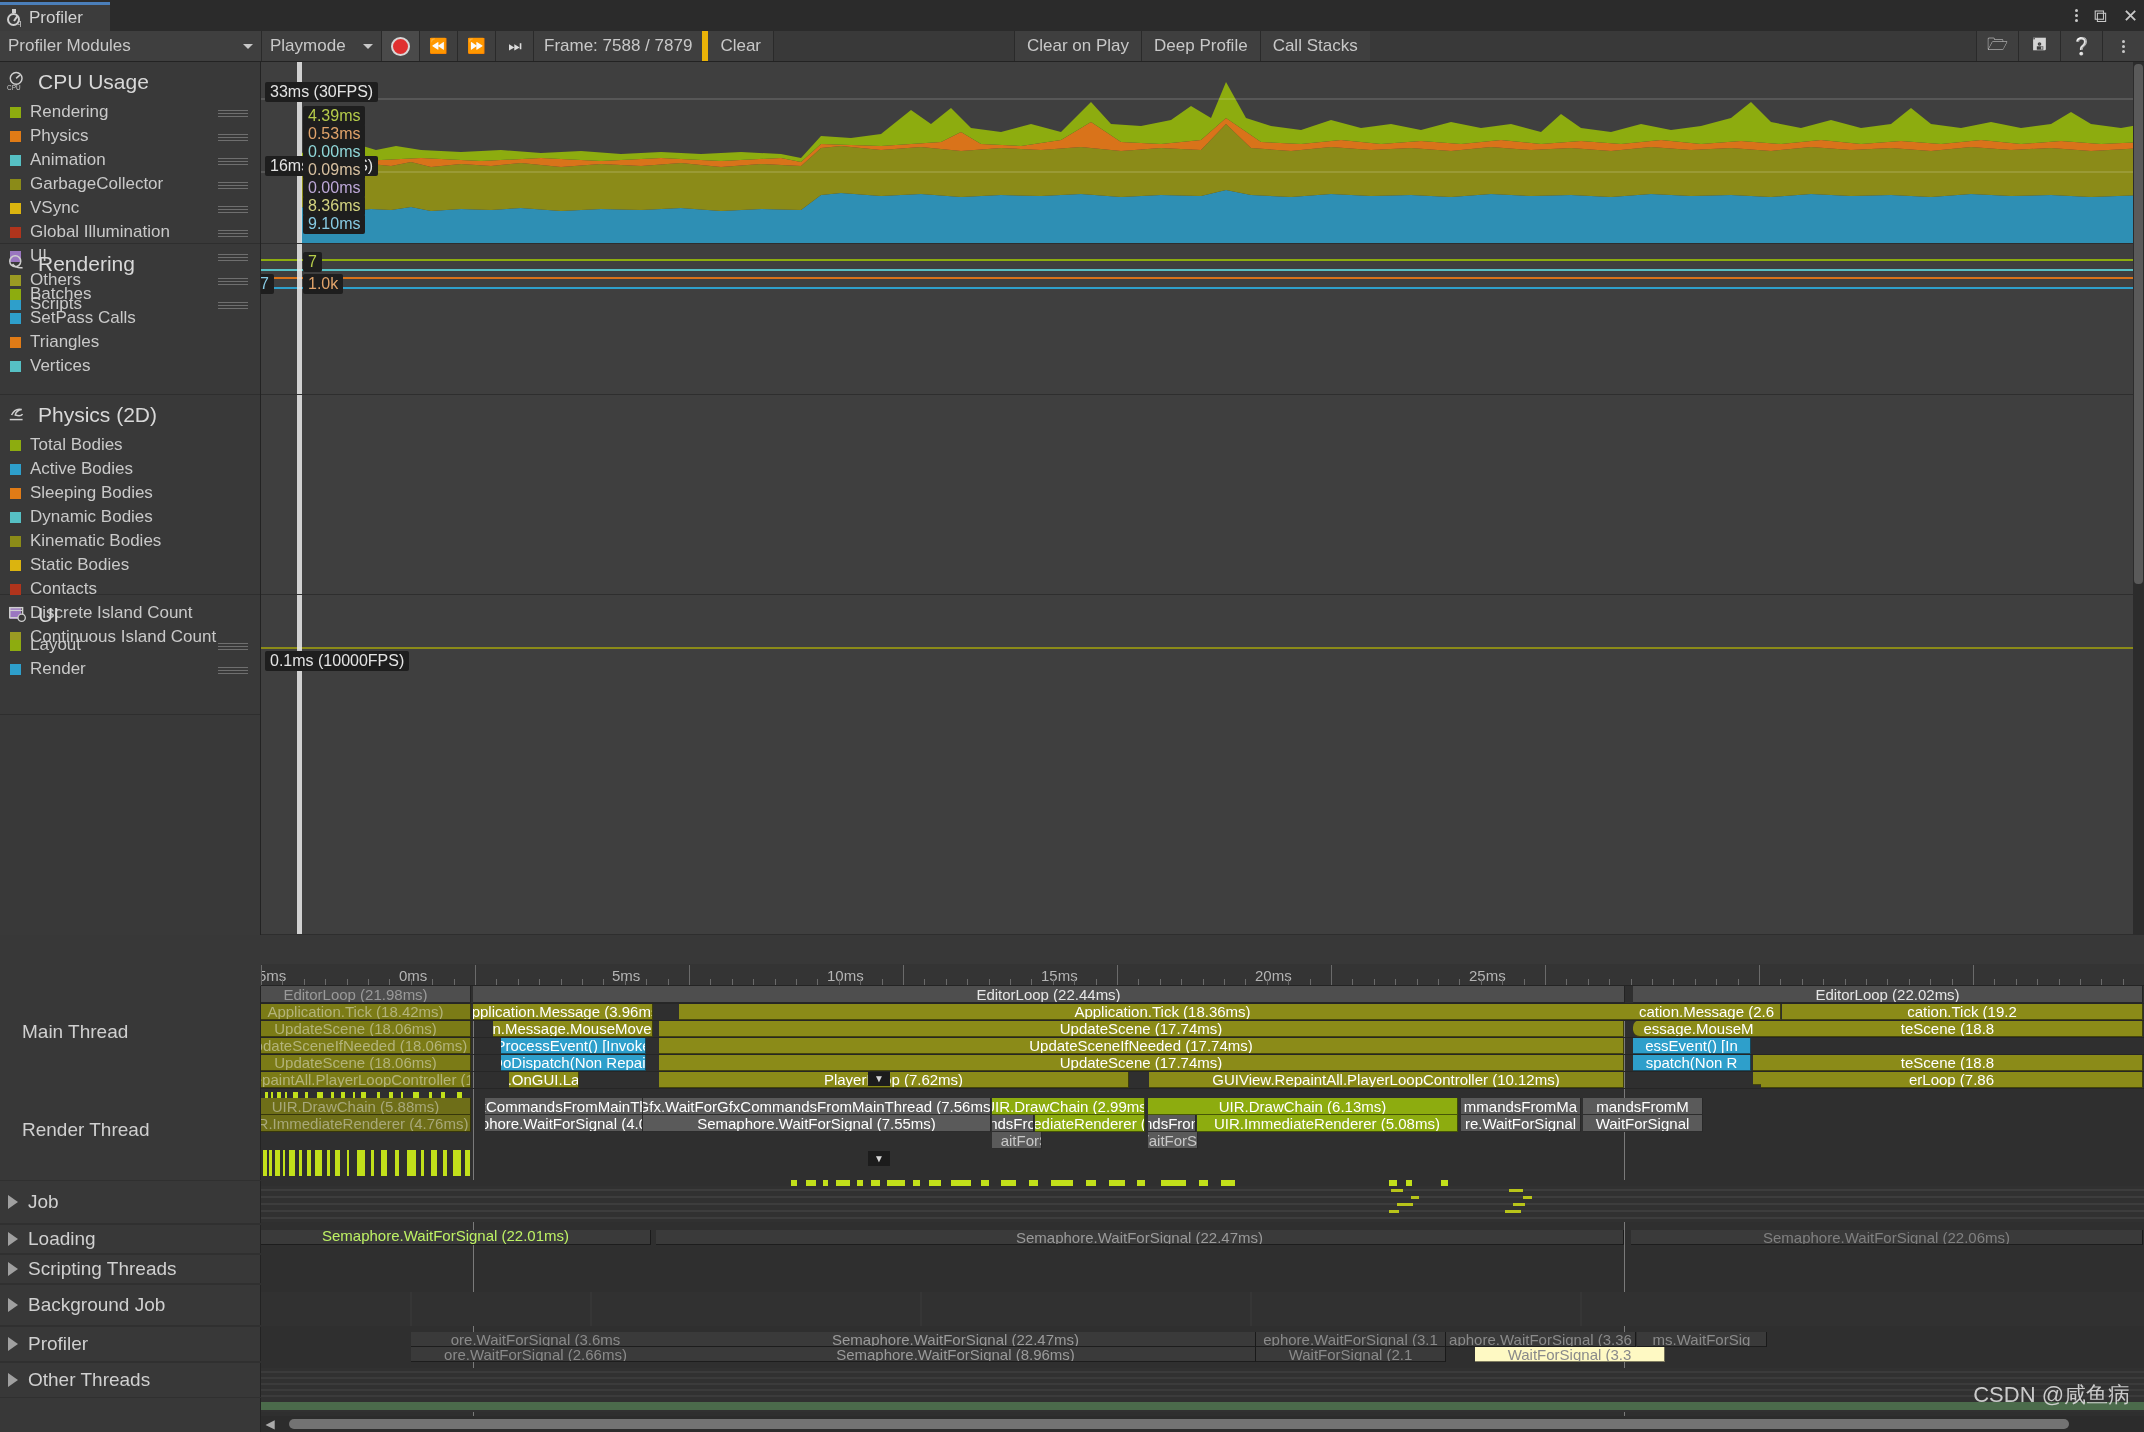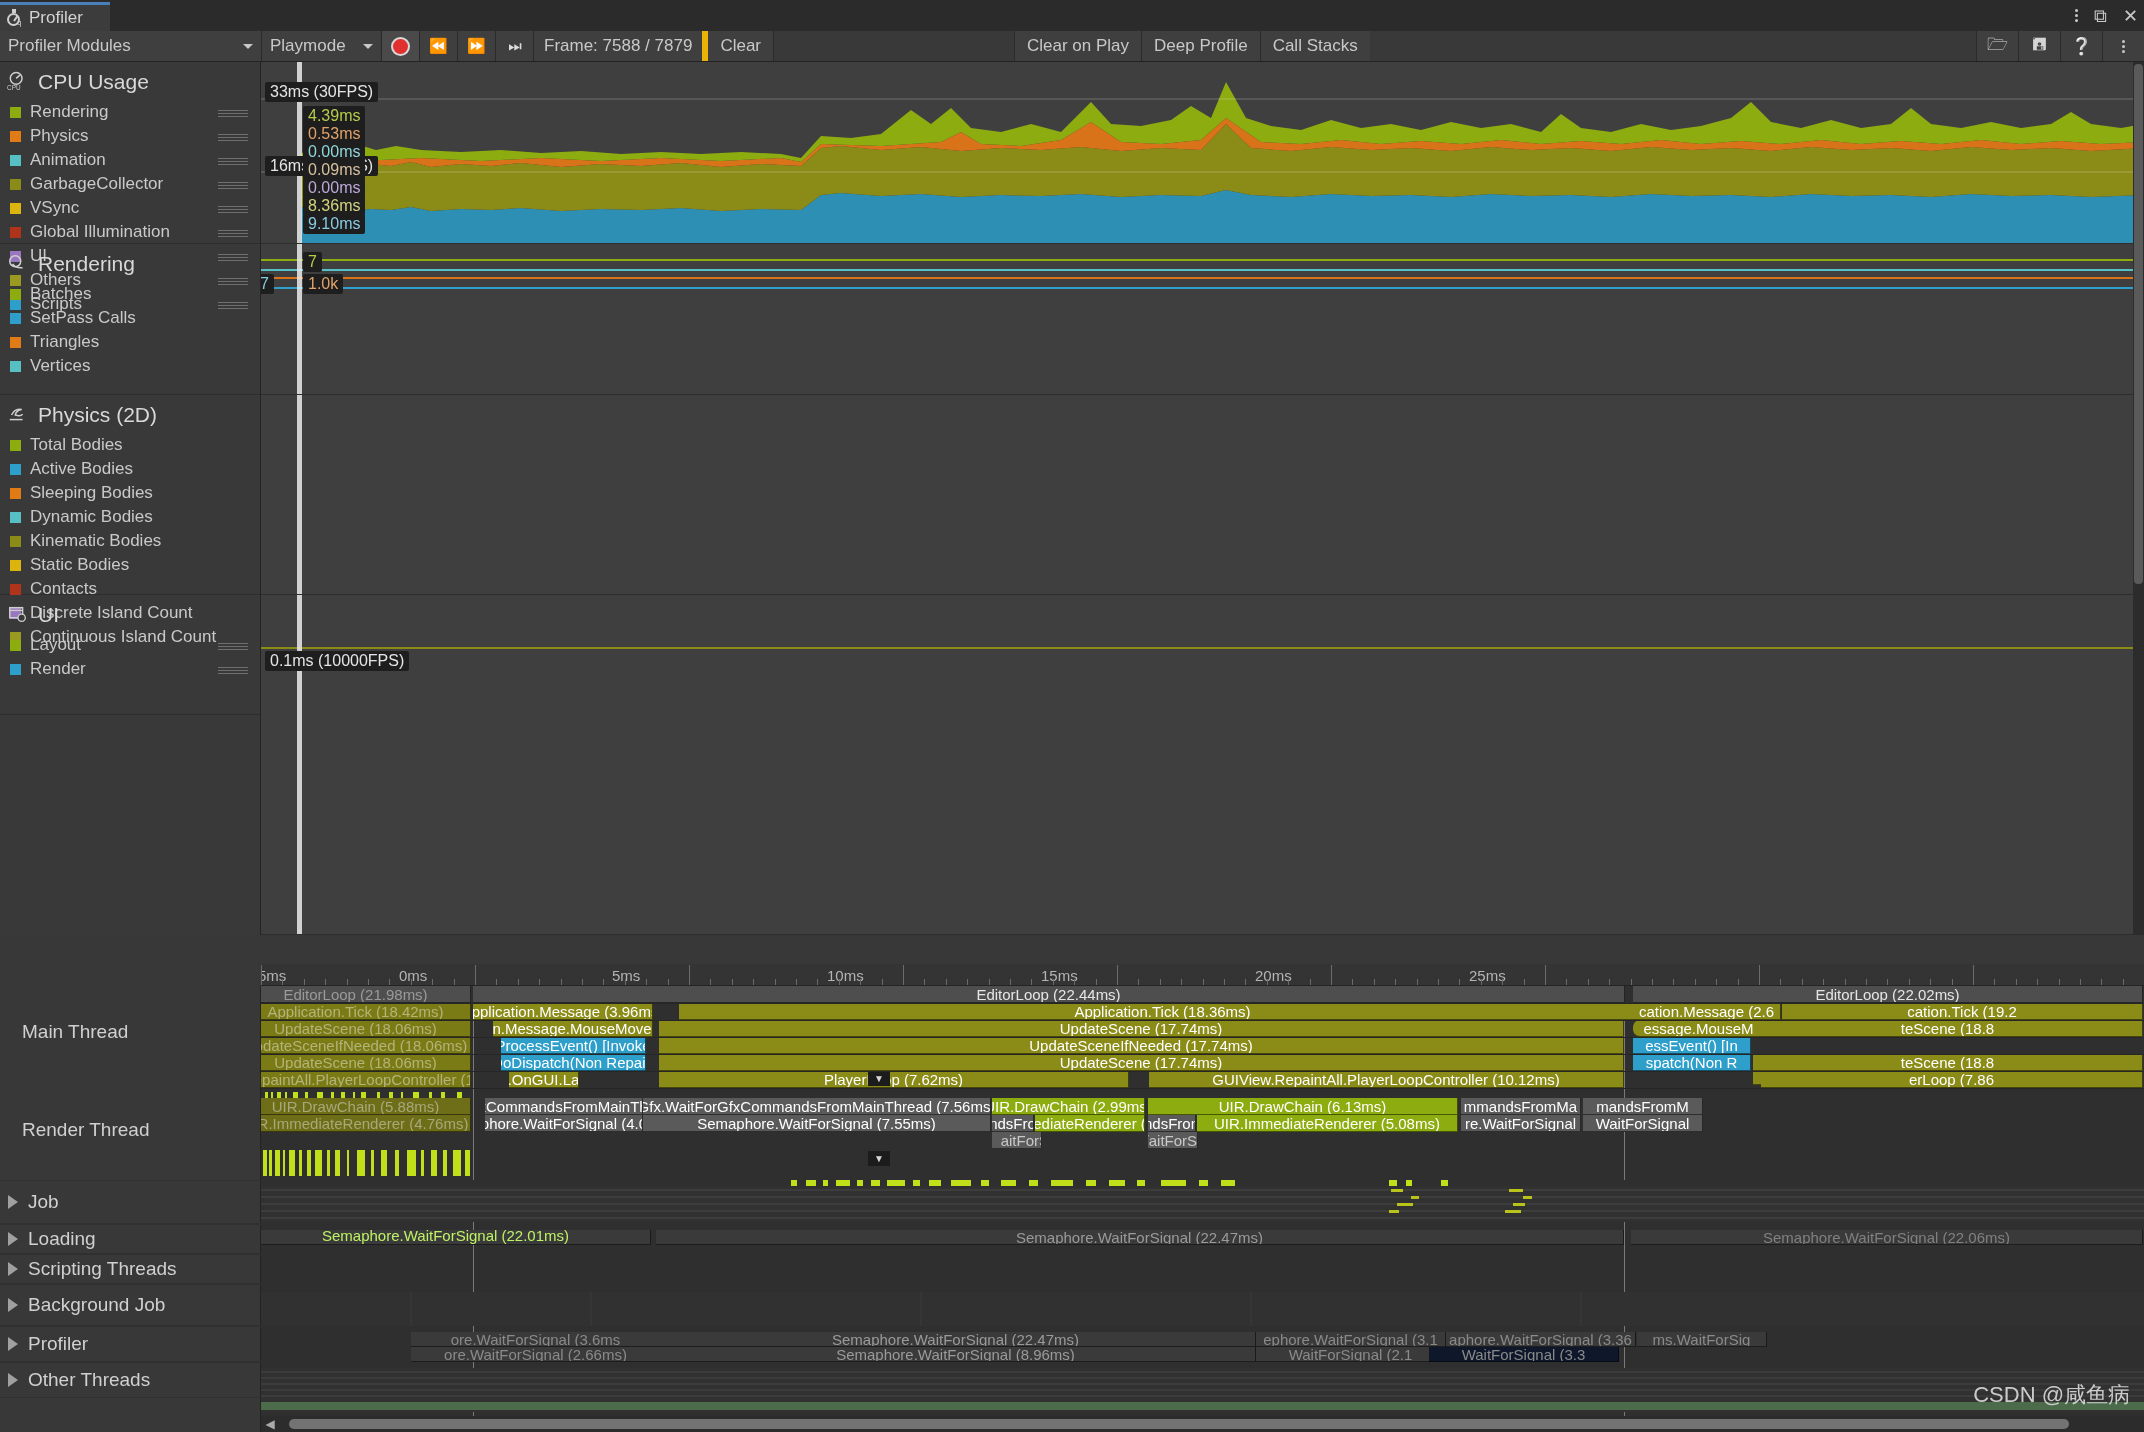--- a/index.html
+++ b/index.html
@@ -742,21 +742,21 @@
           </div>
           <div class="bar" style="left: 150px; top: 15px; width: 250px; height: 15px; background: rgb(58, 58, 58); color: rgb(138, 138, 138);">
             <span>ore.WaitForSignal (2.66ms)</span>
           </div>
           <div class="bar" style="left: 395px; top: 15px; width: 600px; height: 15px; background: rgb(58, 58, 58); color: rgb(154, 154, 154);">
             <span>Semaphore.WaitForSignal (8.96ms)</span>
           </div>
           <div class="bar" style="left: 995px; top: 15px; width: 190px; height: 15px; background: rgb(58, 58, 58); color: rgb(138, 138, 138);">
             <span>WaitForSignal (2.1</span>
           </div>
-          <div class="bar" style="left: 1168px; top: 15px; width: 190px; height: 15px; background: #0f172a; color: rgb(138, 138, 138);">
+          <div class="bar" style="left: 1214px; top: 15px; width: 190px; height: 15px; background: #fef9c3; color: rgb(138, 138, 138);">
             <span>WaitForSignal (3.3</span>
           </div>
         </div>
 
       <div class="noise" style="left:0;top:102px;width:212px;height:10px"><svg width="212" height="10">
             <rect width="212" height="10" fill="#2f2f2f"></rect>
             <g fill="#c2e01a">
               <rect x="4" y="0" width="3" height="10"></rect>
               <rect x="10" y="0" width="2" height="10"></rect>
               <rect x="16" y="0" width="4" height="10"></rect>

